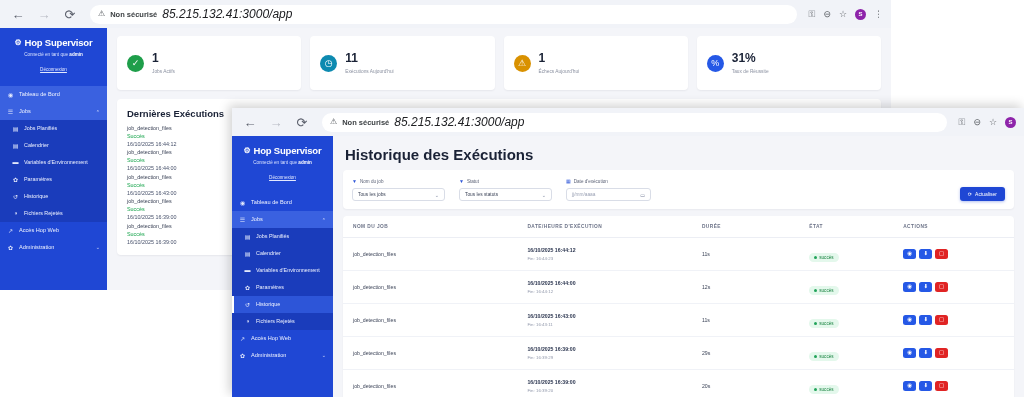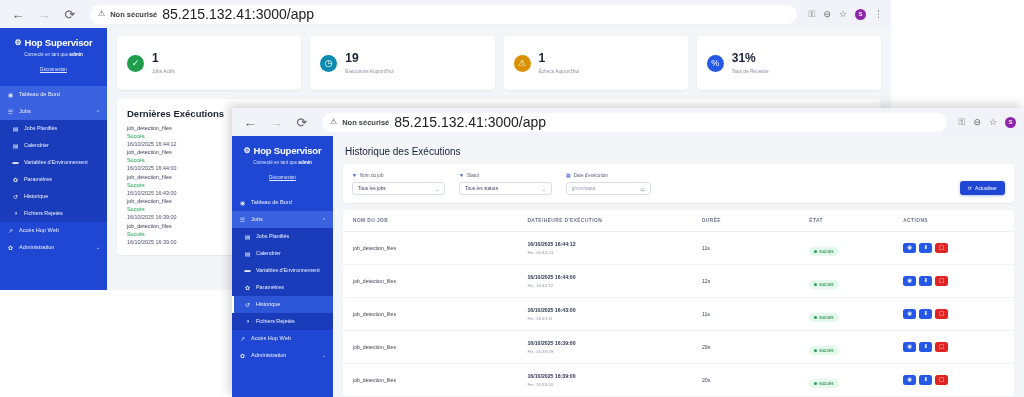--- a/index.html
+++ b/index.html
@@ -28,21 +28,21 @@
     color:#5b5f6b; font-size:13px; line-height:1; flex:none;
   }
   .nav-btn.disabled { color:#b9bcc5; }
   .omnibox {
     flex:1; height:19px; background:#ffffff; border-radius:10px;
     display:flex; align-items:center; padding:0 8px; gap:5px;
     margin-left:4px; margin-right:6px; min-width:0;
   }
   .warn-ico { font-size:8px; color:#4d5156; line-height:1; }
   .insecure { font-size:7.5px; font-weight:bold; color:#3c4043; white-space:nowrap; }
-  .url { font-size:14px; color:#202124; white-space:nowrap; overflow:hidden; }
+  .url { font-size:12px; color:#202124; white-space:nowrap; overflow:hidden;font-style:italic; }
   .tool-icons { display:flex; align-items:center; gap:8px; flex:none; }
   .tool-icons .ti { font-size:9px; color:#5f6368; line-height:1; }
   .avatar {
     width:11px; height:11px; border-radius:50%; background:#8e24aa;
     color:#fff; font-size:6px; display:flex; align-items:center; justify-content:center;
     font-weight:bold;
   }
   .kebab { font-size:9px; color:#5f6368; letter-spacing:0; line-height:1; }
 
   
@@ -88,21 +88,21 @@
 
   .panel { background:#fff; border-radius:4px; margin-top:9px; padding:9px 10px 8px; box-shadow:0 1px 2px rgba(16,24,40,.06); }
   .panel-title { font-size:9.5px; font-weight:bold; color:#1a2236; }
   .exec-list { margin-top:6px; }
   .exec-item { margin-bottom:1px; }
   .exec-name { font-size:5.4px; color:#3c4458; line-height:1.45; }
   .exec-status { font-size:5.4px; color:#15a34a; line-height:1.45; }
   .exec-date { font-size:5.4px; color:#46506a; line-height:1.45; }
 
   
-  .page-title { font-size:10px; font-weight:normal; color:#1a2236; padding:2px 0 0 2px; }
+  .page-title { font-size:15px; font-weight:bold; color:#1a2236; padding:2px 0 0 2px; }
 
   .filters {
     background:#fff; border-radius:4px; margin-top:7px; padding:8px 9px;
     display:flex; align-items:flex-end; gap:14px; box-shadow:0 1px 2px rgba(16,24,40,.05);
     position:relative;
   }
   .fgroup { display:flex; flex-direction:column; gap:4px; }
   .flabel { font-size:4.6px; color:#5c6377; display:flex; align-items:center; gap:3px; }
   .flabel .fi { color:#2d55d8; font-size:5px; }
   .fselect {
@@ -236,21 +236,21 @@
           <div class="stat-card">
             <div class="stat-ico" style="background:#1e9e4a">✓</div>
             <div>
               <div class="stat-val">1</div>
               <div class="stat-lbl">Jobs Actifs</div>
             </div>
           </div>
           <div class="stat-card">
             <div class="stat-ico" style="background:#0d8ab0">◷</div>
             <div>
-              <div class="stat-val">19</div>
+              <div class="stat-val">11</div>
               <div class="stat-lbl">Exécutions Aujourd'hui</div>
             </div>
           </div>
           <div class="stat-card">
             <div class="stat-ico" style="background:#d99100">⚠</div>
             <div>
               <div class="stat-val">1</div>
               <div class="stat-lbl">Échecs Aujourd'hui</div>
             </div>
           </div>

